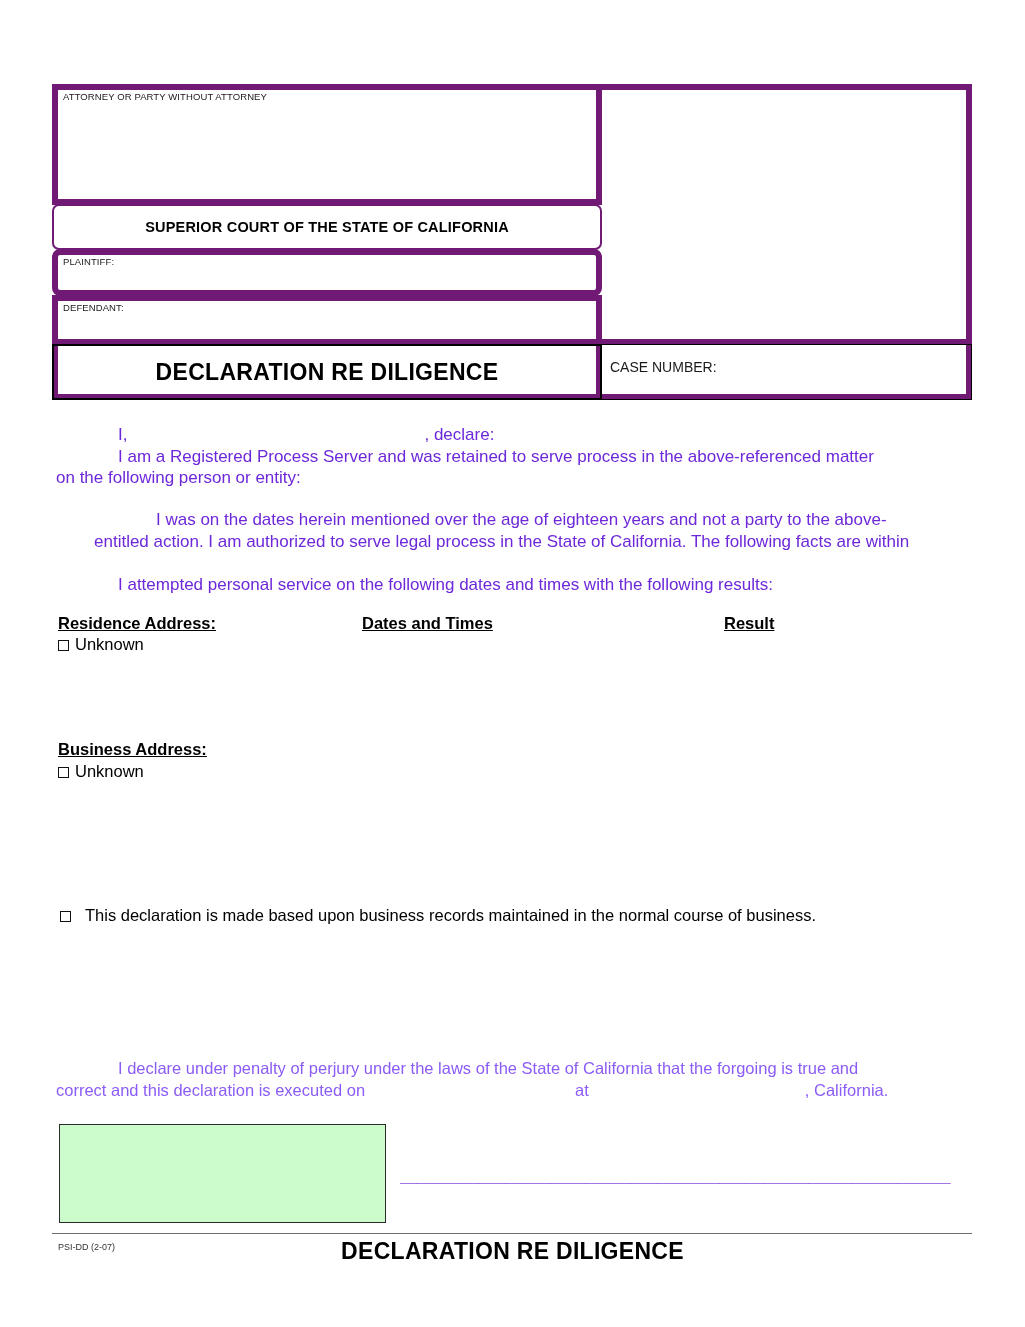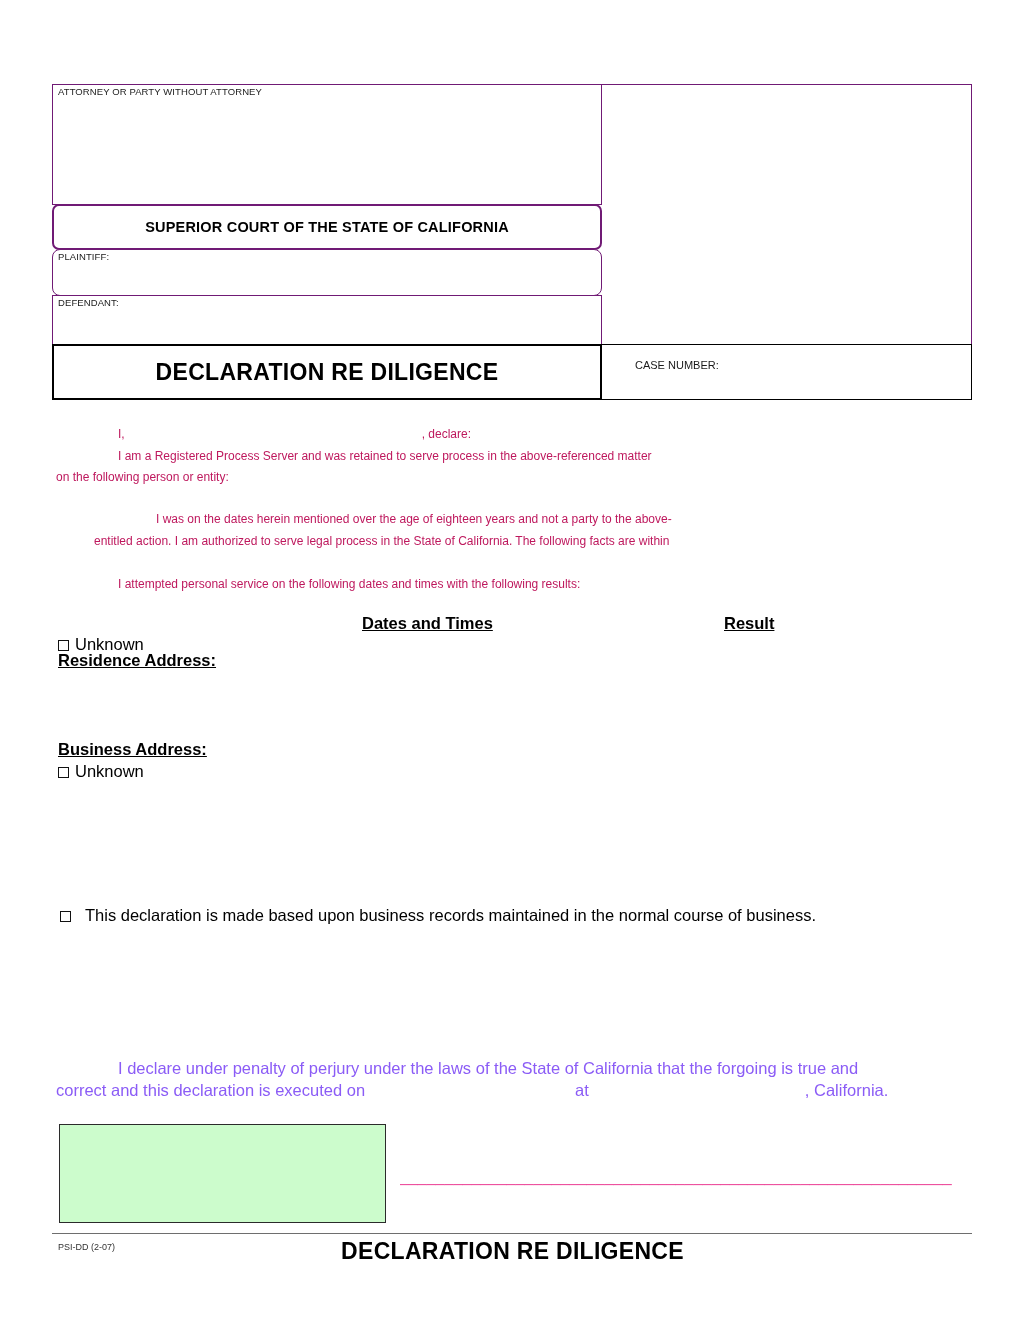--- a/index.html
+++ b/index.html
@@ -51,21 +51,21 @@
     position: absolute;
     left: 550px;
     top: 0;
     width: 370px;
     height: 316px;
   }
 
   .box {
     position: absolute;
     box-sizing: border-box;
-    border: 1px solid #701a75;
+    border: 6px solid #701a75;
     background: #ffffff;
   }
   .box-thick {
     border-width: 2px;
   }
 
   .cell-label {
     position: absolute;
     left: 5px;
     top: 1px;
@@ -121,33 +121,32 @@
     width: 370px;
     height: 56px;
     box-sizing: border-box;
     border: 1px solid #000000;
     border-left: none;
   }
   .title-right .cn {
     position: absolute;
     left: 8px;
     top: 14px;
-    font-size: 11px;
+    font-size: 14px;
     color: #1a1a1a;
-    margin-left: 25px;
   }
 
   
   .body-text {
     position: absolute;
     left: 56px;
     width: 905px;
-    font-size: 12px;
+    font-size: 17px;
     line-height: 21.5px;
-    color: #be185d;
+    color: #6d28d9;
   }
   .indent { display: inline-block; width: 62px; }
   .gap-blank { display: inline-block; }
 
   .p1 { top: 424px; }
   .p2 { top: 509px; margin-left: 38px; }
   .p3 { top: 574px; }
 
   
   .sec-head {
@@ -166,21 +165,21 @@
     display: inline-block;
     width: 11px;
     height: 11px;
     border: 1.4px solid #111111;
     box-sizing: border-box;
     vertical-align: -1px;
     margin-right: 6px;
     background: #ffffff;
   }
 
-  .res-head  { left: 58px;  top: 614px; margin-top: 37px; }
+  .res-head  { left: 58px;  top: 614px; }
   .dates-head{ left: 362px; top: 614px; }
   .result-head{ left: 724px; top: 614px; }
   .res-unknown { left: 58px; top: 635px; }
 
   .bus-head  { left: 58px;  top: 740px; }
   .bus-unknown { left: 58px; top: 762px; }
 
   .biz-records {
     position: absolute;
     left: 60px;
@@ -214,23 +213,24 @@
   }
 
   
   .sig-line {
     position: absolute;
     left: 400px;
     top: 1168px;
     width: 552px;
     font-size: 16px;
     letter-spacing: 0px;
-    color: #ec4899;
+    color: #6d28d9;
     overflow: hidden;
     white-space: nowrap;
+    font-style: italic;
   }
 
   
   .footer-rule {
     position: absolute;
     left: 52px;
     top: 1233px;
     width: 920px;
     height: 1px;
     background: #6e6e6e;

